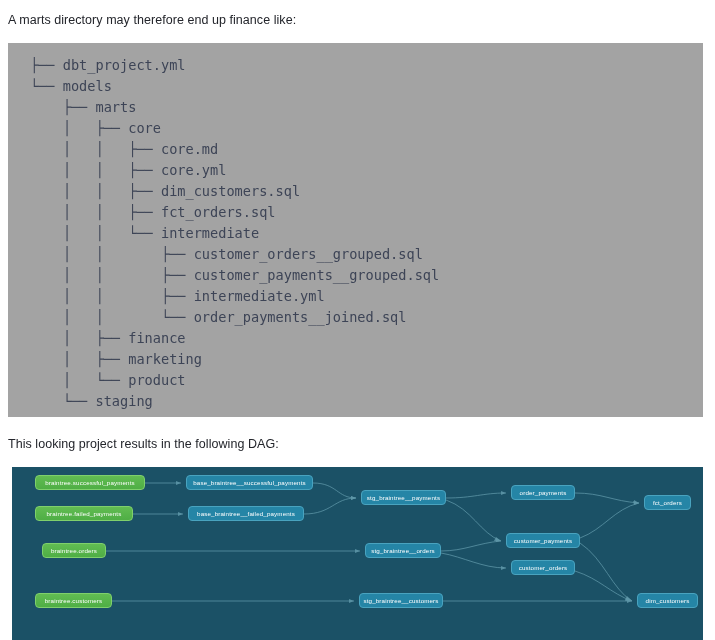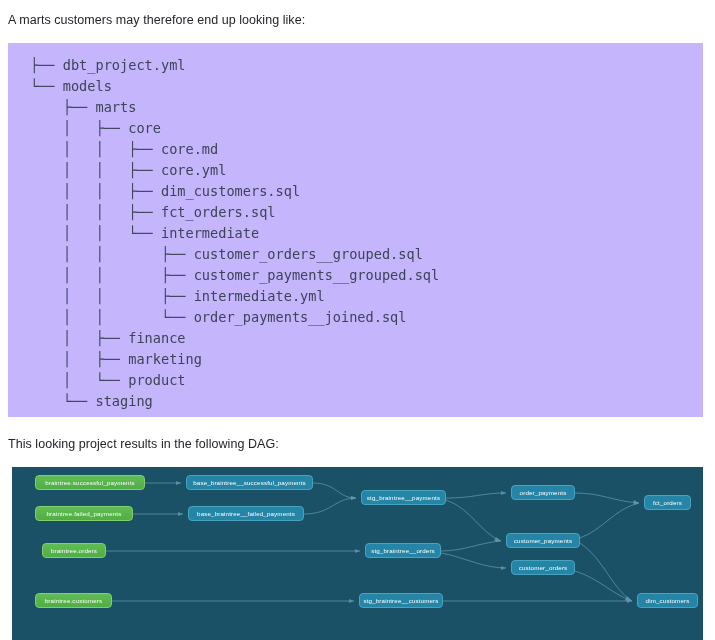--- a/index.html
+++ b/index.html
@@ -33,21 +33,21 @@
   .prose-intro { top: 12px; }
   .prose-dag   { top: 436px; }
 
   
   .code-block {
     position: absolute;
     left: 8px;
     top: 43px;
     width: 695px;
     height: 374px;
-    background: #c4b5fd;
+    background: #a3a3a3;
     box-sizing: border-box;
     padding: 12px 0 10px 22px;
     overflow: hidden;
   }
   .code-block pre {
     margin: 0;
     font-family: "DejaVu Sans Mono", "Liberation Mono", monospace;
     font-size: 13.6px;
     line-height: 21px;
     color: #3d4456;
@@ -105,21 +105,21 @@
   .node.mdl {
     background: #2585a6;
     border: 1px solid #49a3bf;
   }
 </style>
 </head>
 <body>
 
 <div class="page">
 
-  <div class="prose-line prose-intro">A marts customers may therefore end up looking like:</div>
+  <div class="prose-line prose-intro">A marts directory may therefore end up finance like:</div>
 
   <div class="code-block">
     <pre>├── dbt_project.yml
 └── models
     ├── marts
     │   ├── core
     │   │   ├── core.md
     │   │   ├── core.yml
     │   │   ├── dim_customers.sql
     │   │   ├── fct_orders.sql

